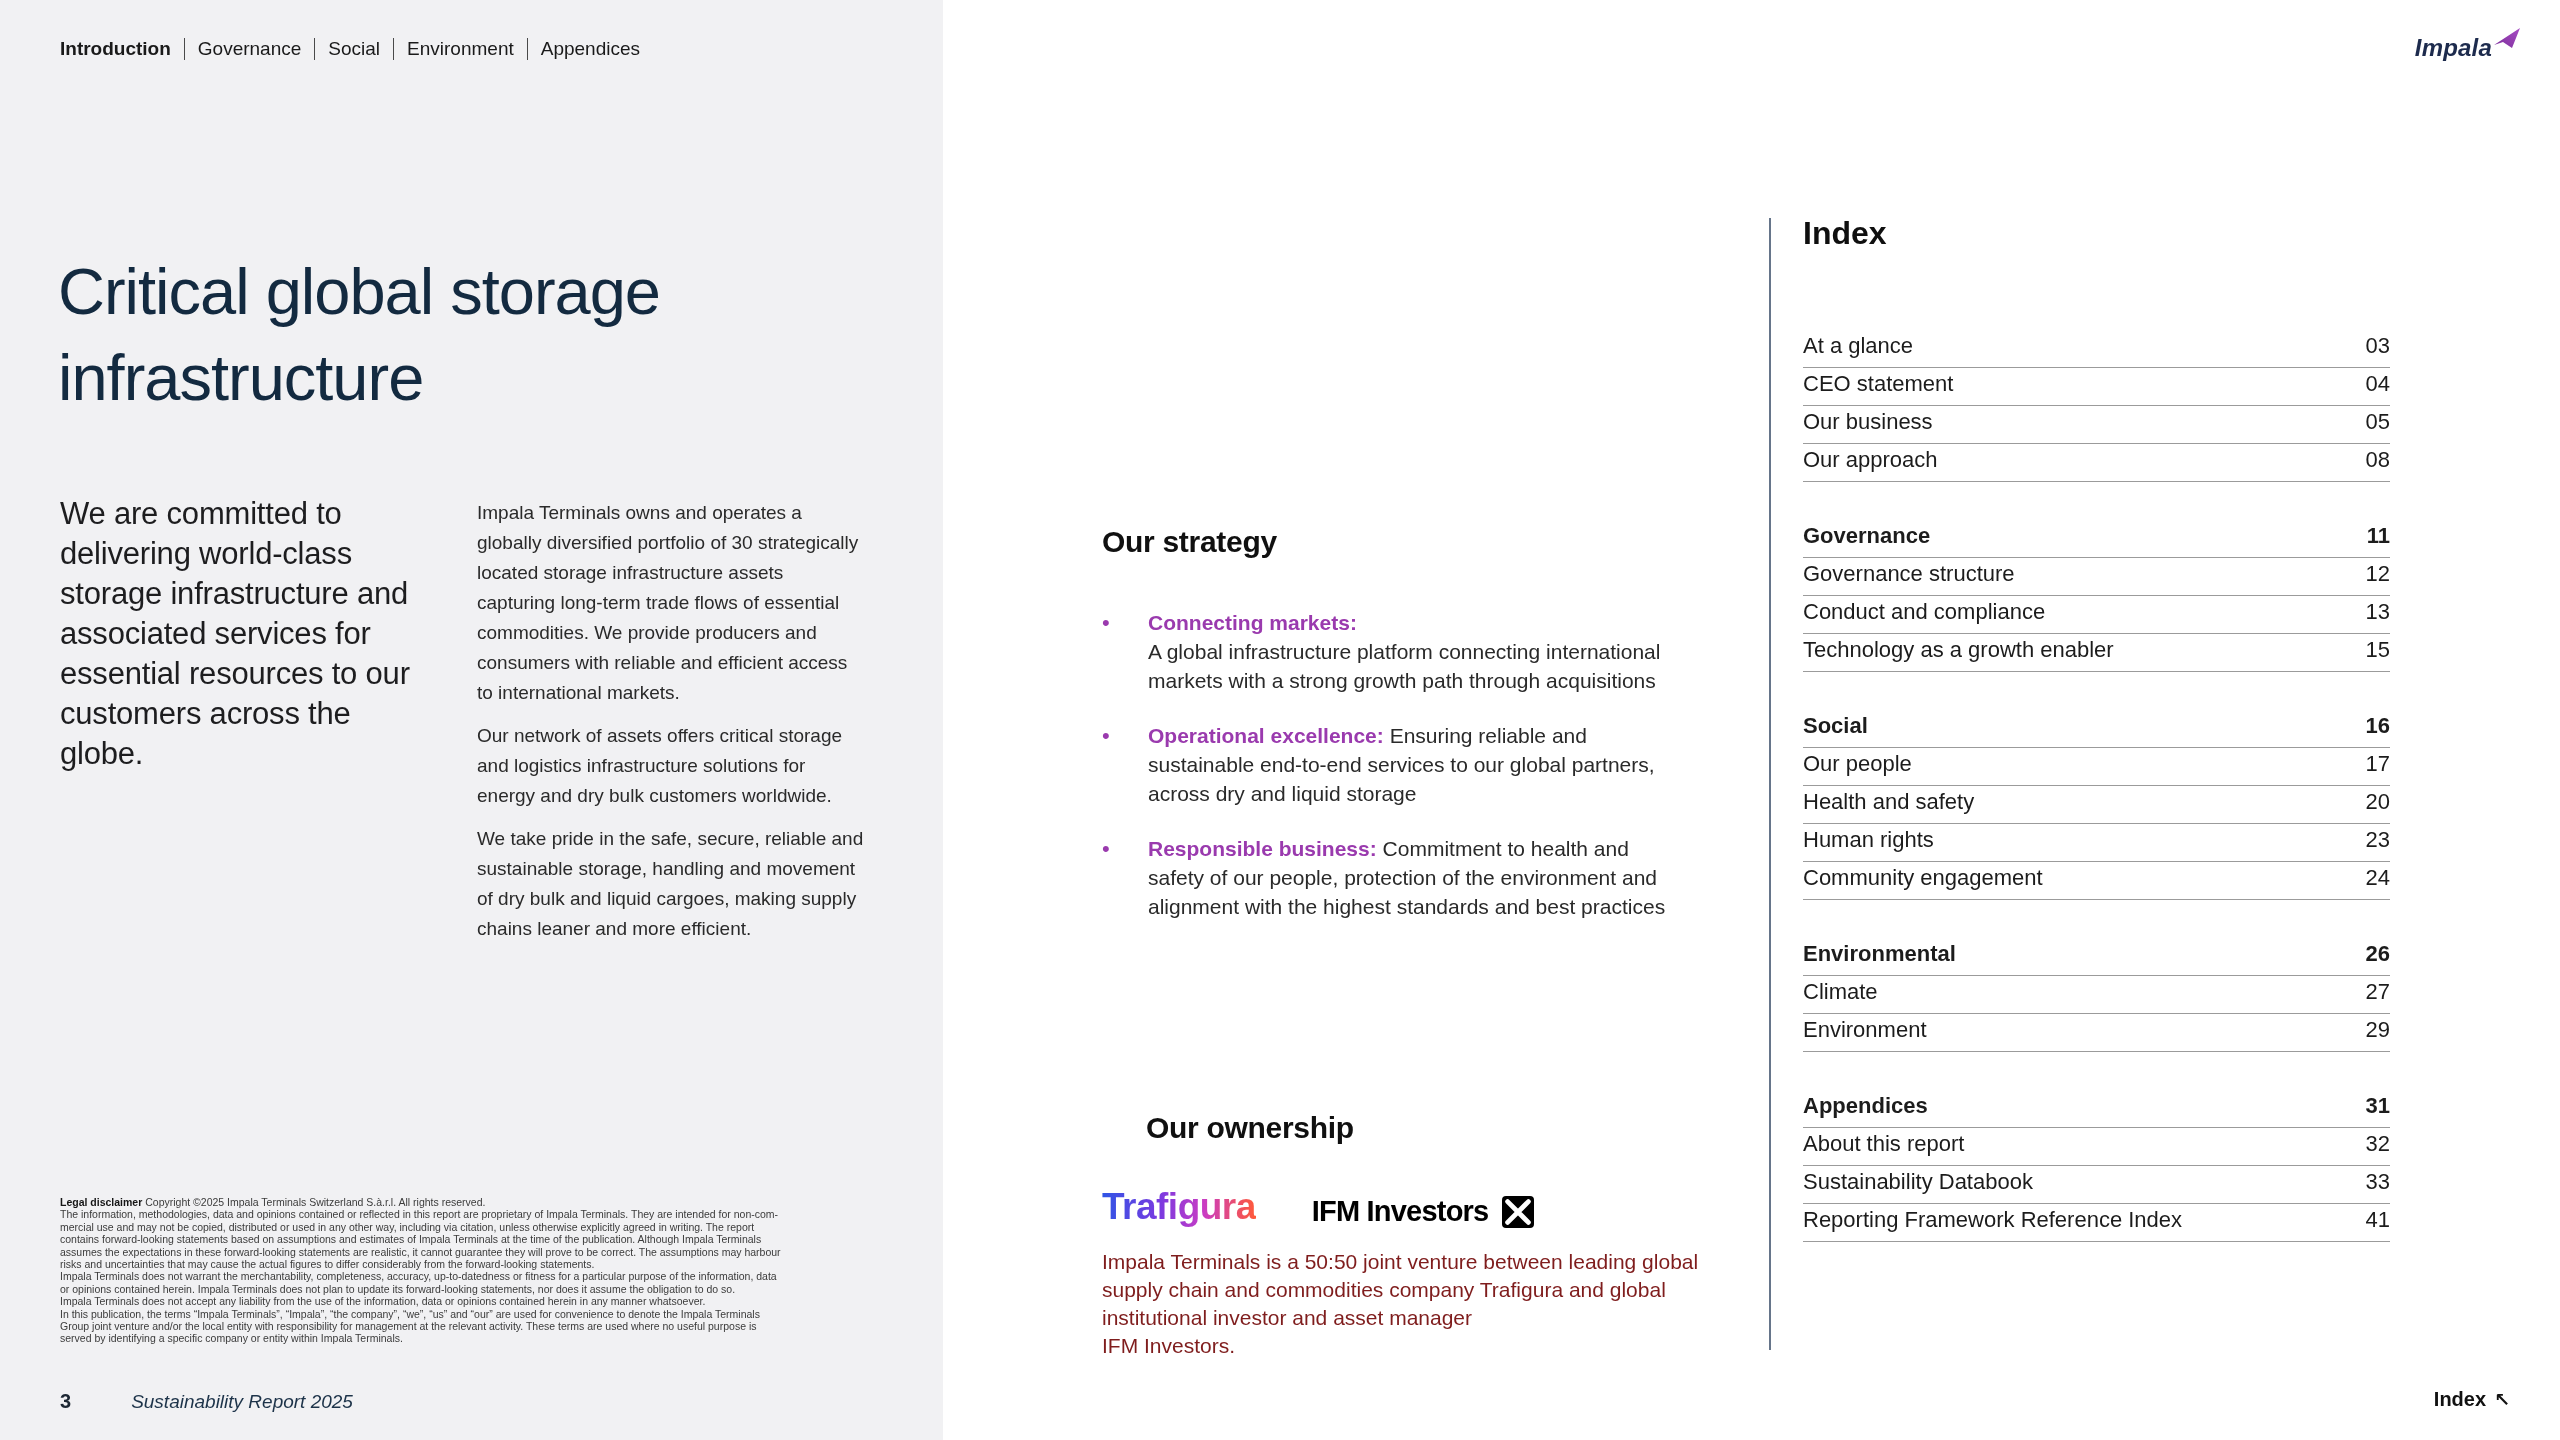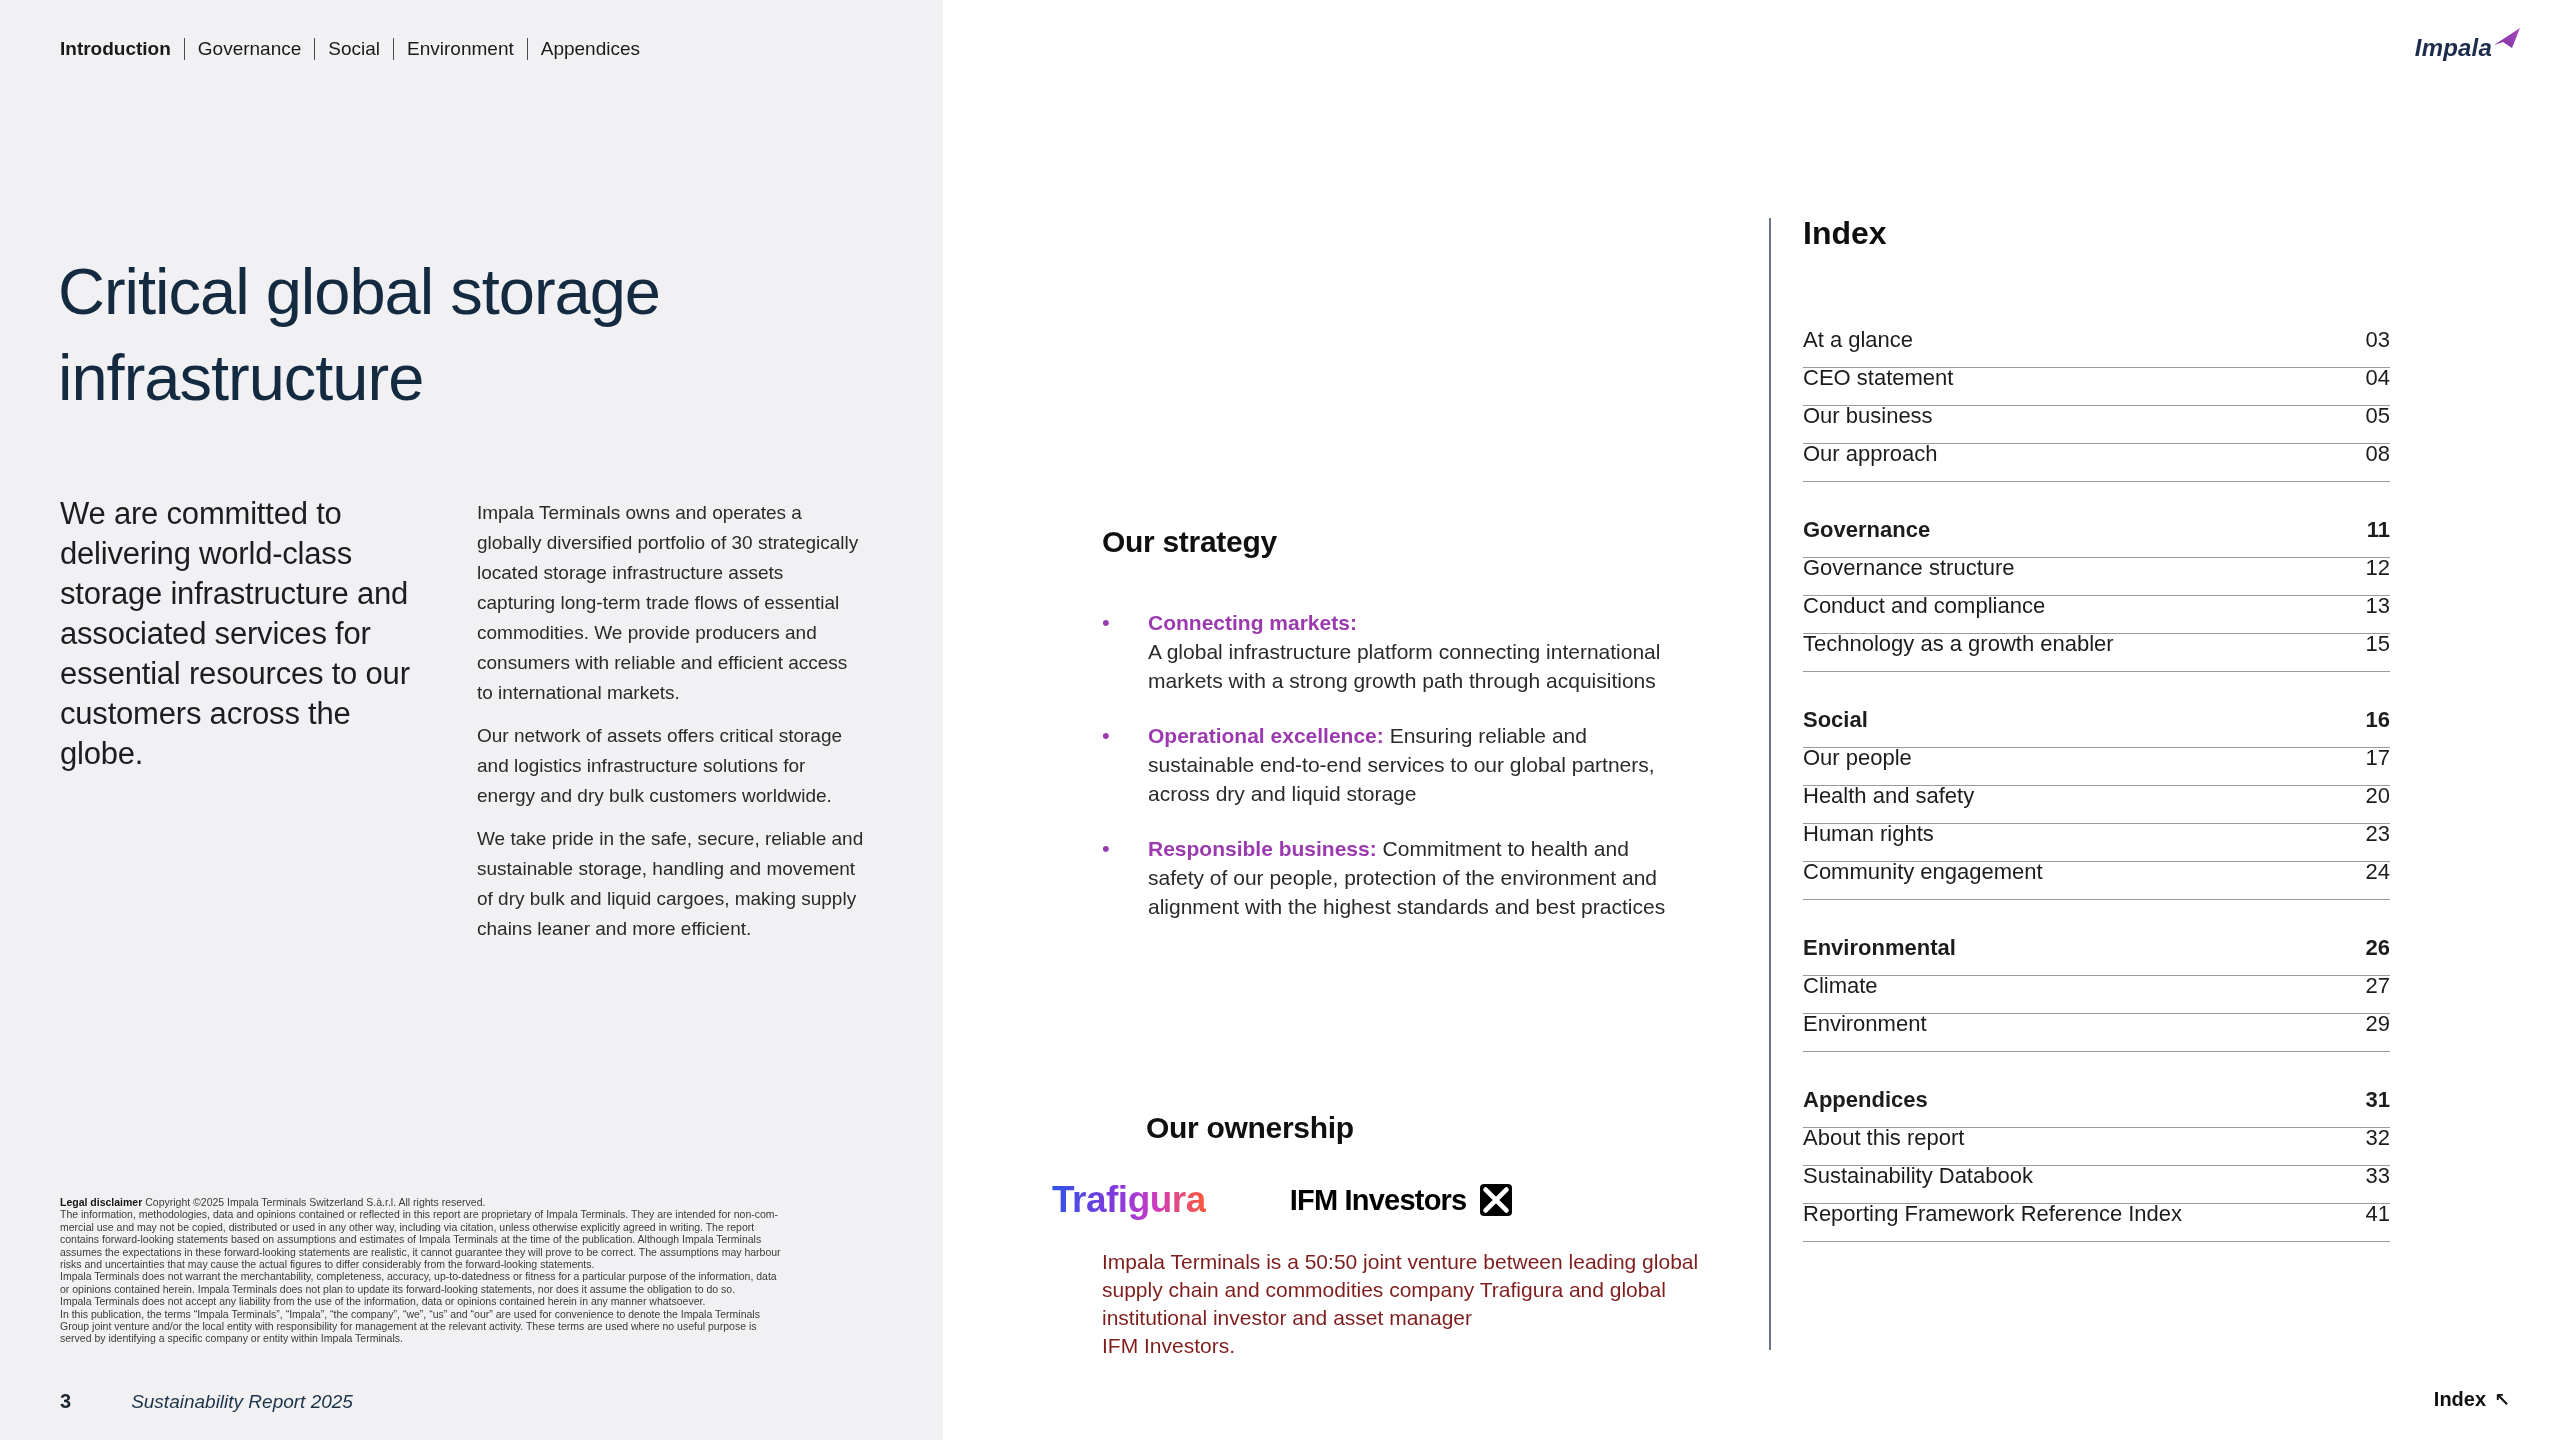--- a/index.html
+++ b/index.html
@@ -42,40 +42,40 @@
   
   .section-h2{position:absolute;font-size:30px;font-weight:700;color:#101010;letter-spacing:-0.3px;}
   .h2-strategy{left:1102px;top:500px;}
   .h2-ownership{left:1102px;top:1086px;margin-left:44px;}
   .strategy-list{position:absolute;left:1102px;top:608px;width:590px;}
   .bullet{display:flex;margin-bottom:26px;}
   .bullet-dot{width:46px;flex:0 0 46px;color:#9a3aae;font-size:22px;line-height:29px;}
   .bullet-body{font-size:21px;line-height:29px;color:#2a2a2a;width:532px;}
   .bullet-label{color:#9a3aae;font-weight:700;}
   .bullet-label.block{display:block;}
-  .logo-row{position:absolute;left:1052px;top:1172px;display:flex;align-items:center;gap:84px;height:56px;}
+  .logo-row{position:absolute;left:1102px;top:1172px;display:flex;align-items:flex-end;gap:56px;height:56px;}
   .trafigura-logo{
     font-size:37px;font-weight:700;letter-spacing:-0.5px;
     background:linear-gradient(90deg,#2f55e5 0%,#7b3ae0 38%,#c93cc4 66%,#ff5a38 100%);
     -webkit-background-clip:text;background-clip:text;color:transparent;
   }
   .ifm-logo{display:flex;align-items:center;gap:14px;}
   .ifm-text{font-size:29px;font-weight:800;letter-spacing:-0.8px;color:#000;}
   .ownership-desc{
     position:absolute;left:1102px;top:1248px;width:612px;
     font-size:21px;line-height:28px;color:#7f1d1d;white-space:pre-line;
   }
 
   
   .index-rule{position:absolute;left:1769px;top:218px;width:1.5px;height:1132px;background:#66758a;}
   .index-title{position:absolute;left:1803px;top:215px;font-size:32px;font-weight:700;color:#0f0f0f;}
   .index-list{position:absolute;left:1803px;top:330px;width:587px;}
   .index-row{
     display:flex;justify-content:space-between;align-items:flex-end;
-    box-sizing:border-box;height:38px;padding-bottom:14px;
+    box-sizing:border-box;height:38px;padding-bottom:8px;
     border-bottom:1px solid #9b9b9b;
     font-size:22px;color:#1c1c1c;cursor:default;
   }
   .index-row.bold{font-weight:700;}
   .index-row.group-start{margin-top:38px;}
 
   
   .brand-logo{position:absolute;right:40px;top:28px;display:flex;align-items:flex-end;}
   .brand-text{font-size:24px;font-style:italic;font-weight:600;color:#1d2b4d;letter-spacing:0.2px;}
   .brand-arrow{margin-left:2px;margin-bottom:14px;}

